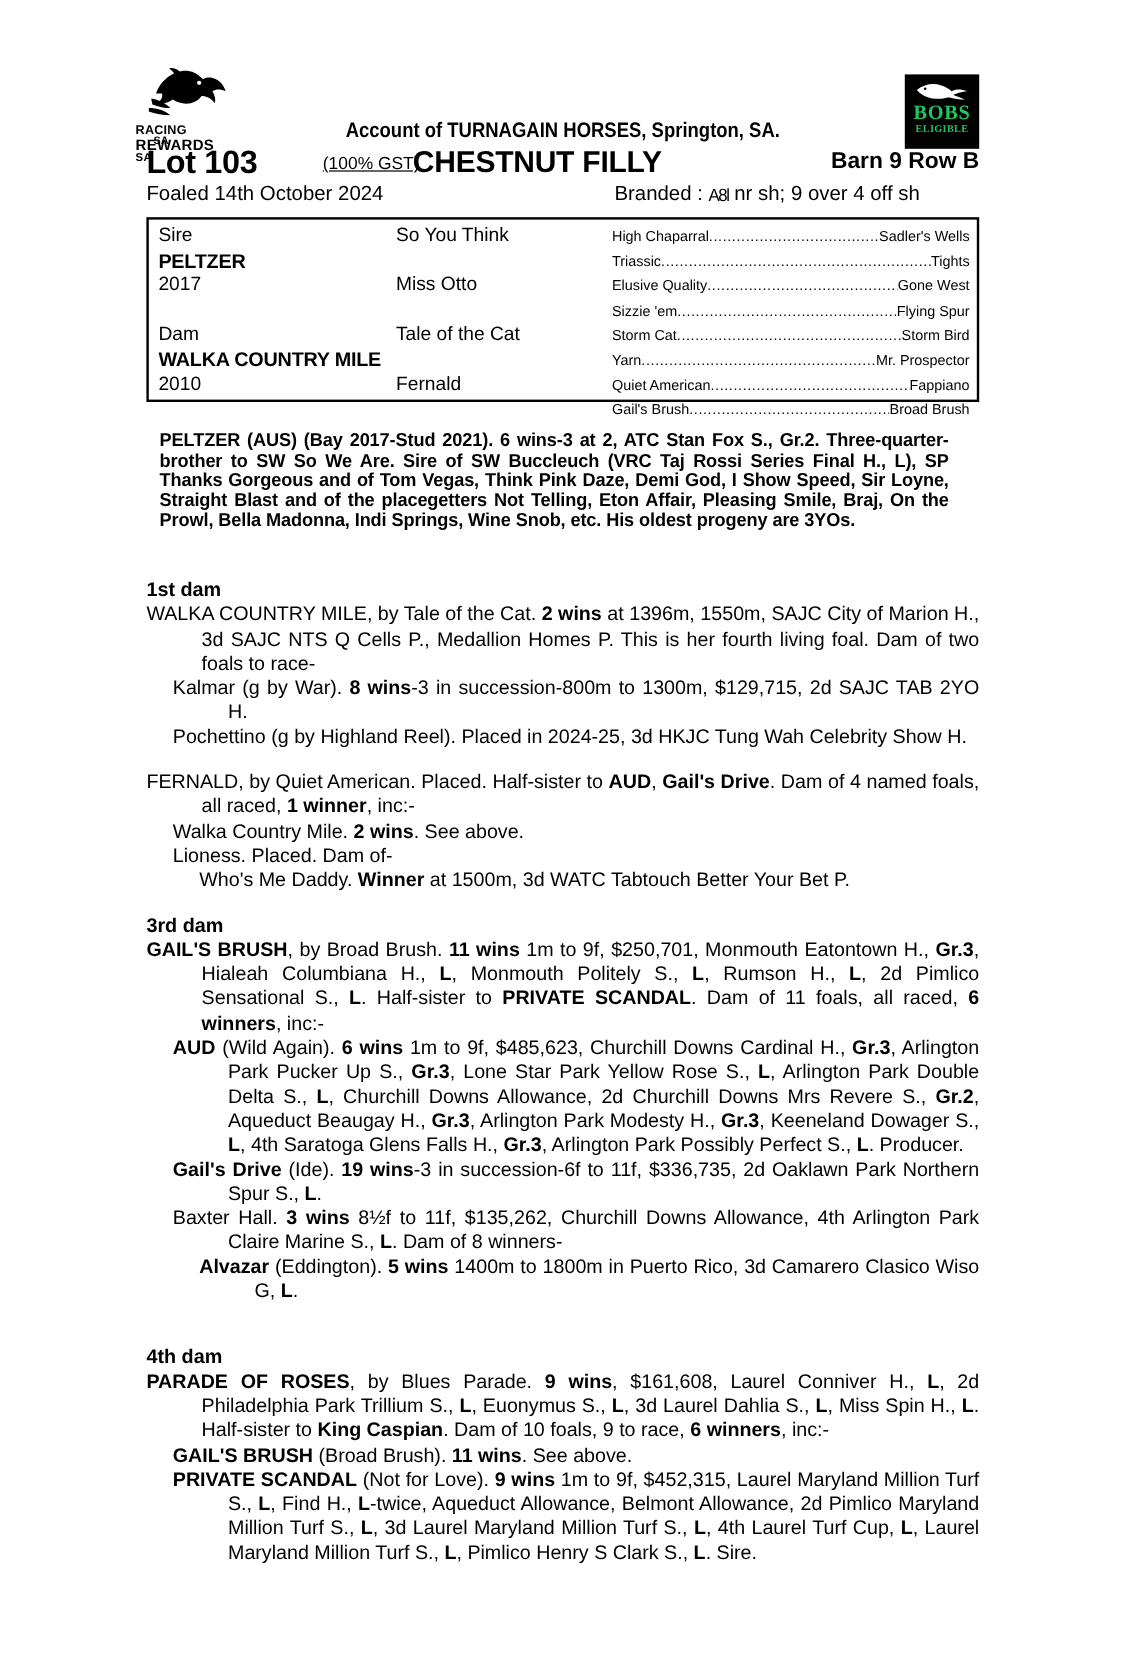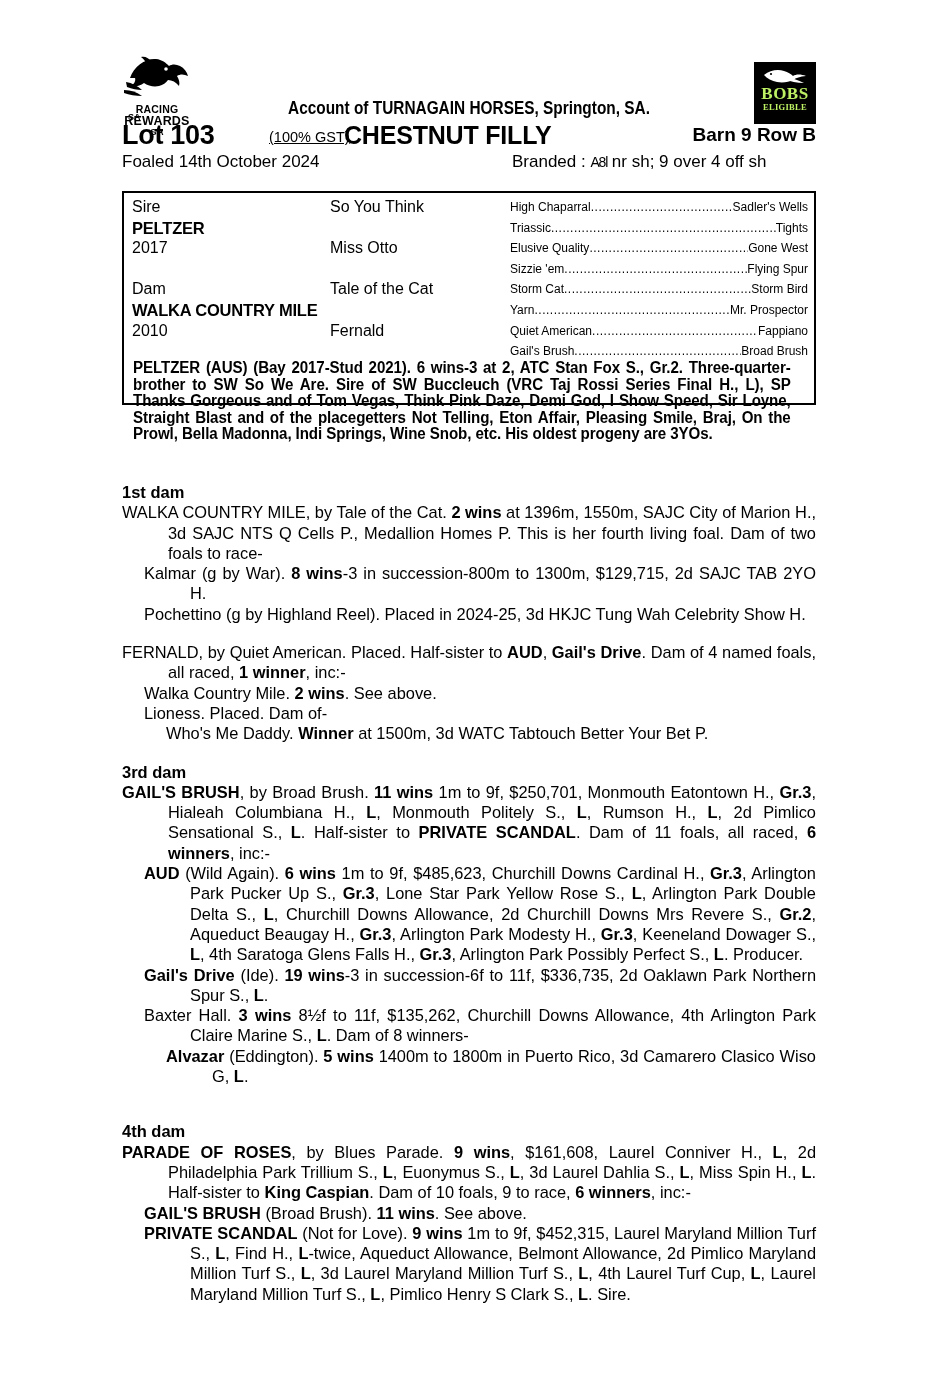--- a/index.html
+++ b/index.html
@@ -25,41 +25,40 @@
   
   .header {
     position: relative;
     height: 118px;
   }
   .rr-logo {
     position: absolute;
     left: 113px;
     top: 52px;
     width: 88px;
-    text-align: center;
   }
   .rr-logo svg { display: block; margin: 0 auto; }
   .rr-text {
     font-family: "Liberation Sans", sans-serif;
     font-weight: bold;
     line-height: 1.0;
     letter-spacing: 0.2px;
   }
   .rr-l1 { font-size: 10.5px; }
   .rr-l2 { font-size: 12.5px; }
   .rr-l3 { font-size: 9.5px; }
 
   .bobs-logo {
     position: absolute;
     right: 122px;
     top: 62px;
     width: 62px;
     height: 62px;
     background: #000000;
-    color: #bef264;
+    color: #22c55e;
     text-align: center;
     overflow: hidden;
   }
   .bobs-logo svg { display: block; margin: 4px auto 0 auto; }
   .bobs-b {
     font-family: "Liberation Serif", serif;
     font-weight: bold;
     font-size: 17px;
     line-height: 16px;
     letter-spacing: 0.5px;
@@ -154,23 +153,23 @@
     font-size: 14px;
     letter-spacing: -1.2px;
     display: inline-block;
     transform: scaleY(1.05);
   }
 
   
   .ped-table {
     position: absolute;
     left: 122px;
-    top: 191px;
+    top: 181px;
     width: 694px;
-    height: 214px;
+    height: 154px;
     border: 2px solid #000;
     box-sizing: border-box;
   }
   .ped-inner {
     position: relative;
     width: 100%;
     height: 100%;
   }
   .ped-col1 { position: absolute; left: 8px; top: 4px; width: 200px; }
   .ped-col2 { position: absolute; left: 206px; top: 4px; width: 180px; }

